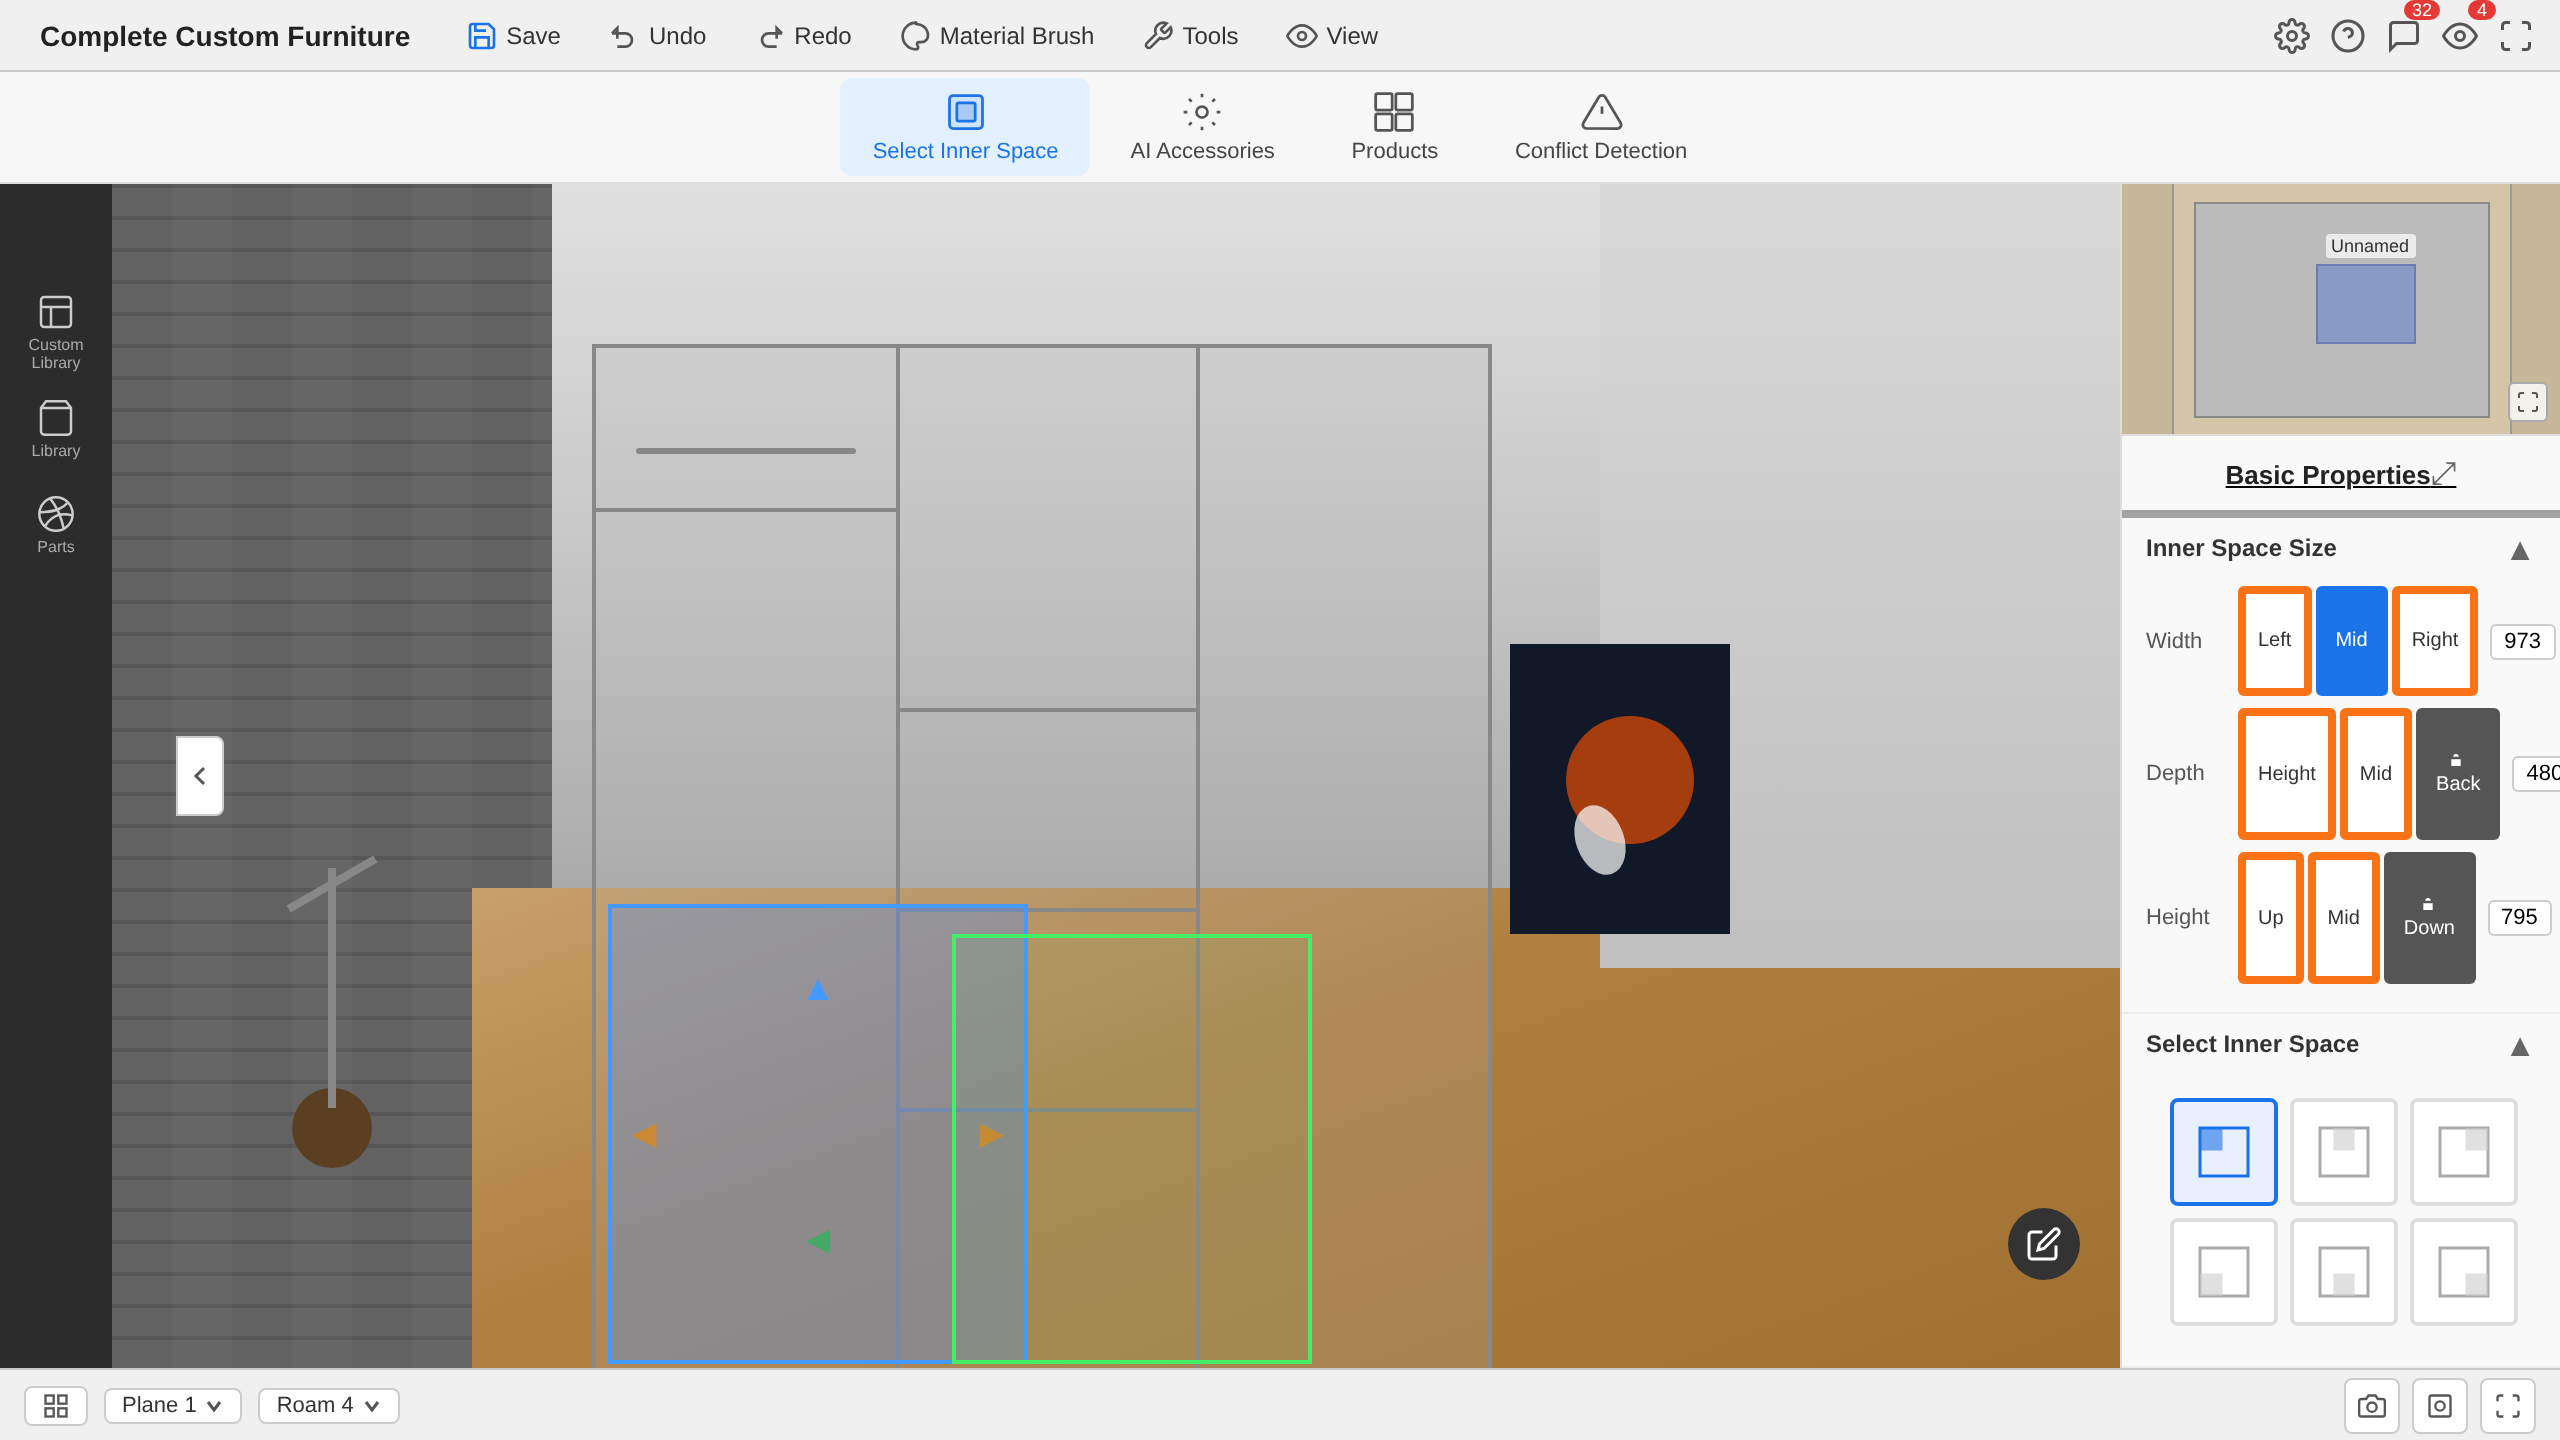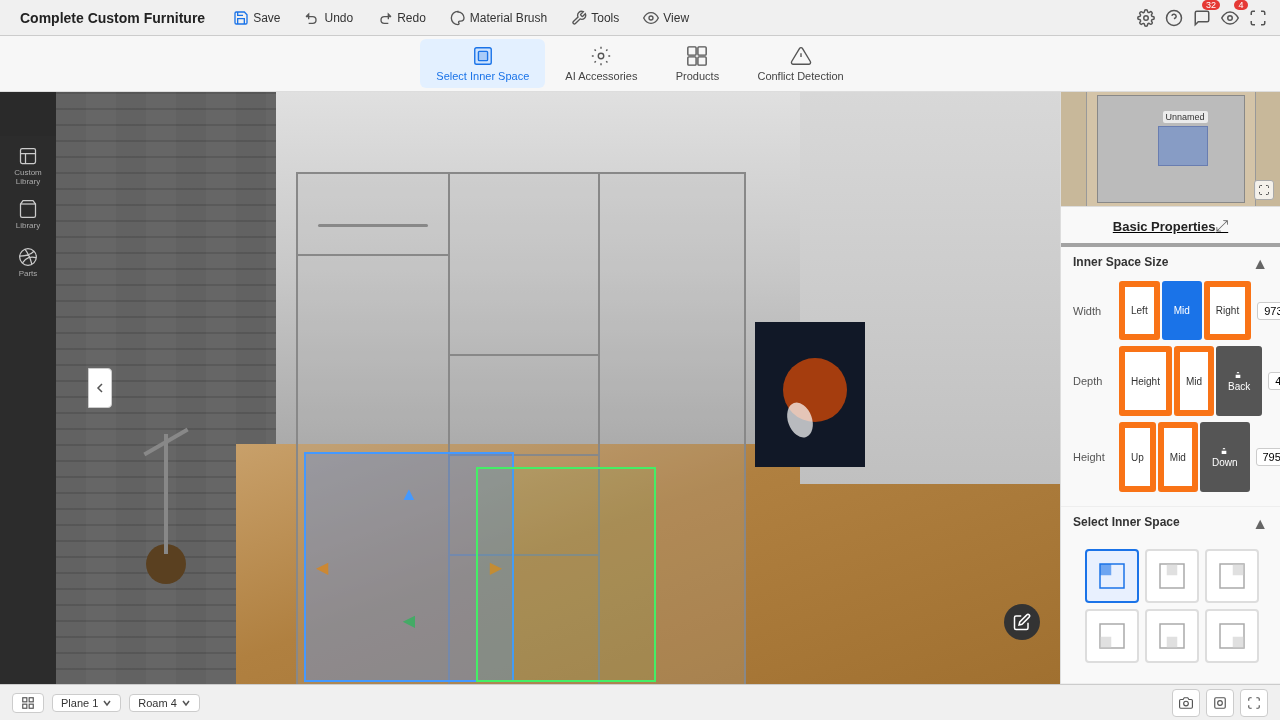--- a/index.html
+++ b/index.html
@@ -187,21 +187,21 @@
       margin-bottom: 8px;
     }
     .prop-group-title { font-size: 12px; font-weight: 600; color: #333; }
     .prop-collapse { cursor: pointer; color: #666; }
 
     .prop-row { display: flex; align-items: center; gap: 6px; margin-bottom: 6px; }
     .prop-label { font-size: 11px; color: #555; width: 40px; flex-shrink: 0; }
 
     .btn-group { display: flex; gap: 2px; }
     .prop-btn {
-      padding: 18px 6px; font-size: 10px; border: 6px solid #f97316; background: #fff;
+      padding: 18px 6px; font-size: 10px; border: 4px solid #f97316; background: #fff;
       border-radius: 3px; cursor: pointer; color: #333;
     }
     .prop-btn.active { background: #1a73e8; color: #fff; border-color: #1a73e8; }
     .prop-btn.locked { background: #555; color: #fff; border-color: #555; }
 
     .prop-value {
       padding: 2px 6px; font-size: 11px; background: #fff; border: 1px solid #ccc;
       border-radius: 3px; width: 46px; text-align: right;
     }
     .prop-unit { font-size: 10px; color: #888; }

